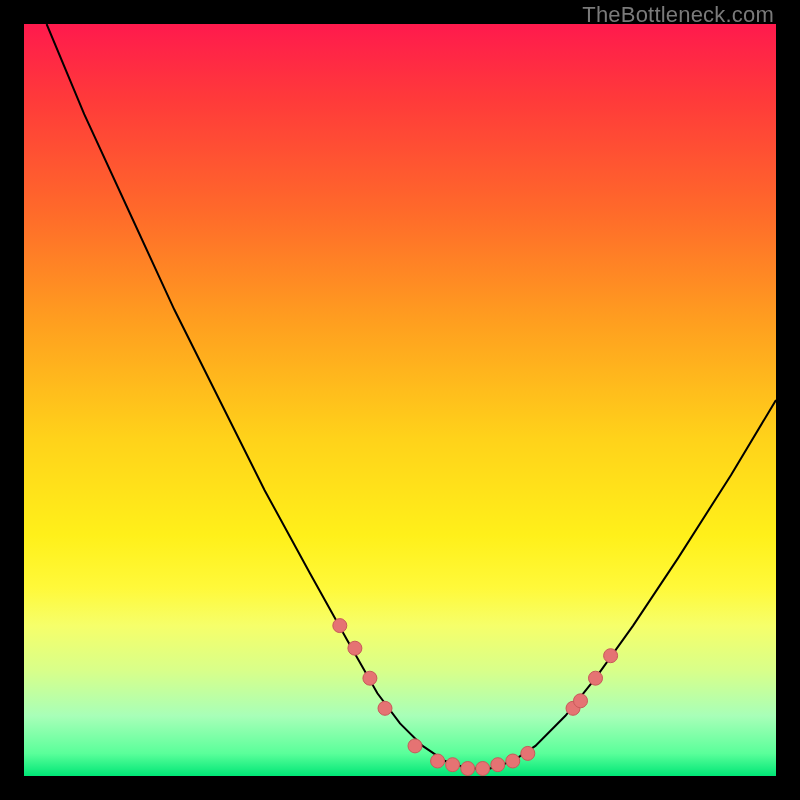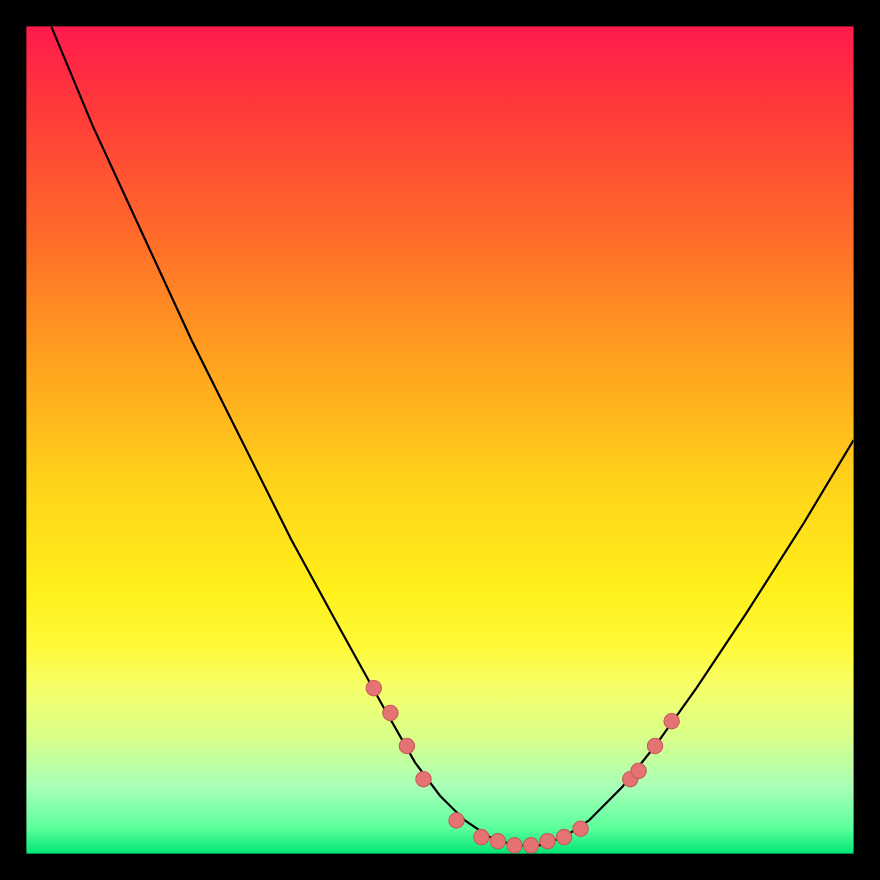--- a/index.html
+++ b/index.html
@@ -76,13 +76,14 @@
           <circle cx="473.8" cy="740.7" r="7" fill="#e57373" stroke="#c85a5a" stroke-width="1"></circle>
           <circle cx="488.8" cy="737.0" r="7" fill="#e57373" stroke="#c85a5a" stroke-width="1"></circle>
           <circle cx="503.8" cy="729.4" r="7" fill="#e57373" stroke="#c85a5a" stroke-width="1"></circle>
           <circle cx="549.0" cy="684.3" r="7" fill="#e57373" stroke="#c85a5a" stroke-width="1"></circle>
           <circle cx="556.5" cy="676.8" r="7" fill="#e57373" stroke="#c85a5a" stroke-width="1"></circle>
           <circle cx="571.5" cy="654.2" r="7" fill="#e57373" stroke="#c85a5a" stroke-width="1"></circle>
           <circle cx="586.6" cy="631.7" r="7" fill="#e57373" stroke="#c85a5a" stroke-width="1"></circle>
         </g>
     </svg>
   </div>
+  <div class="watermark">TheBottleneck.com</div>
 </div>
 
 </body></html>

